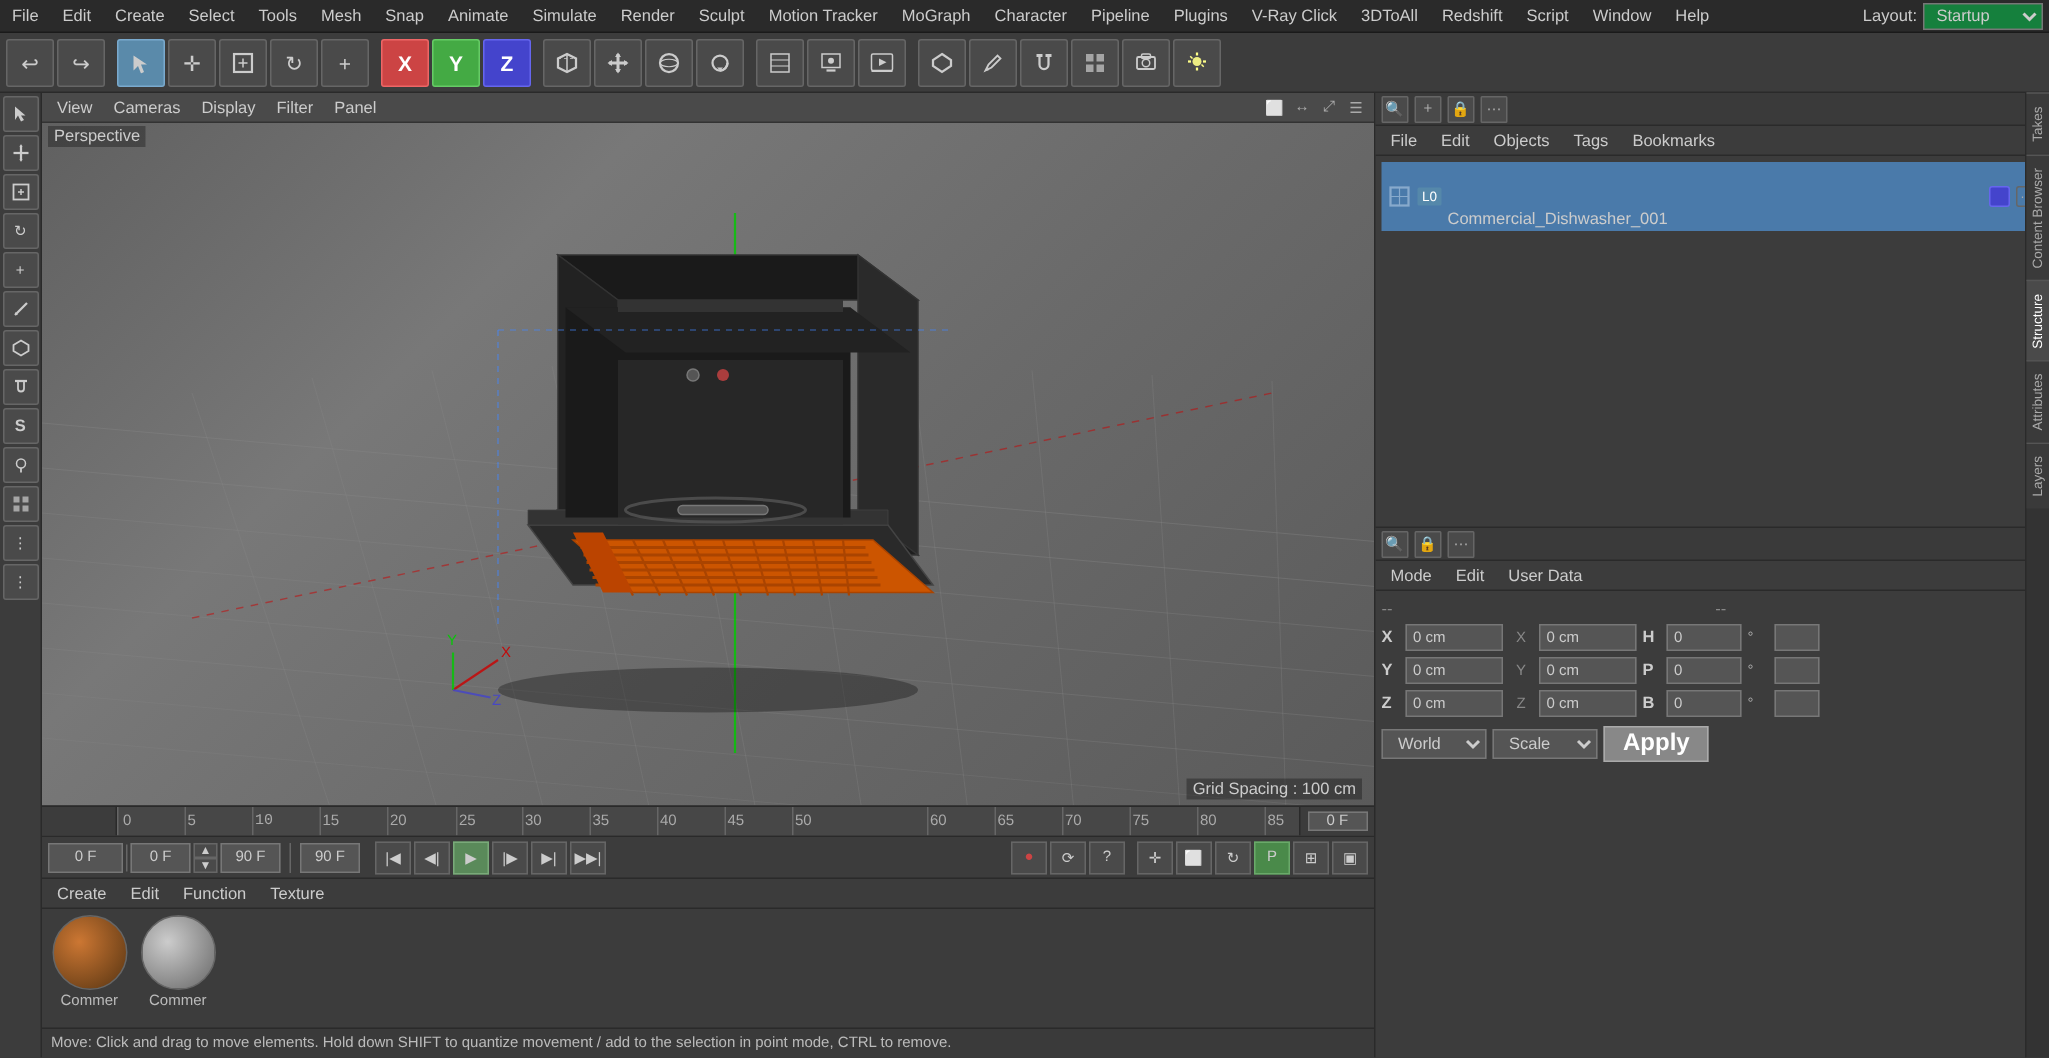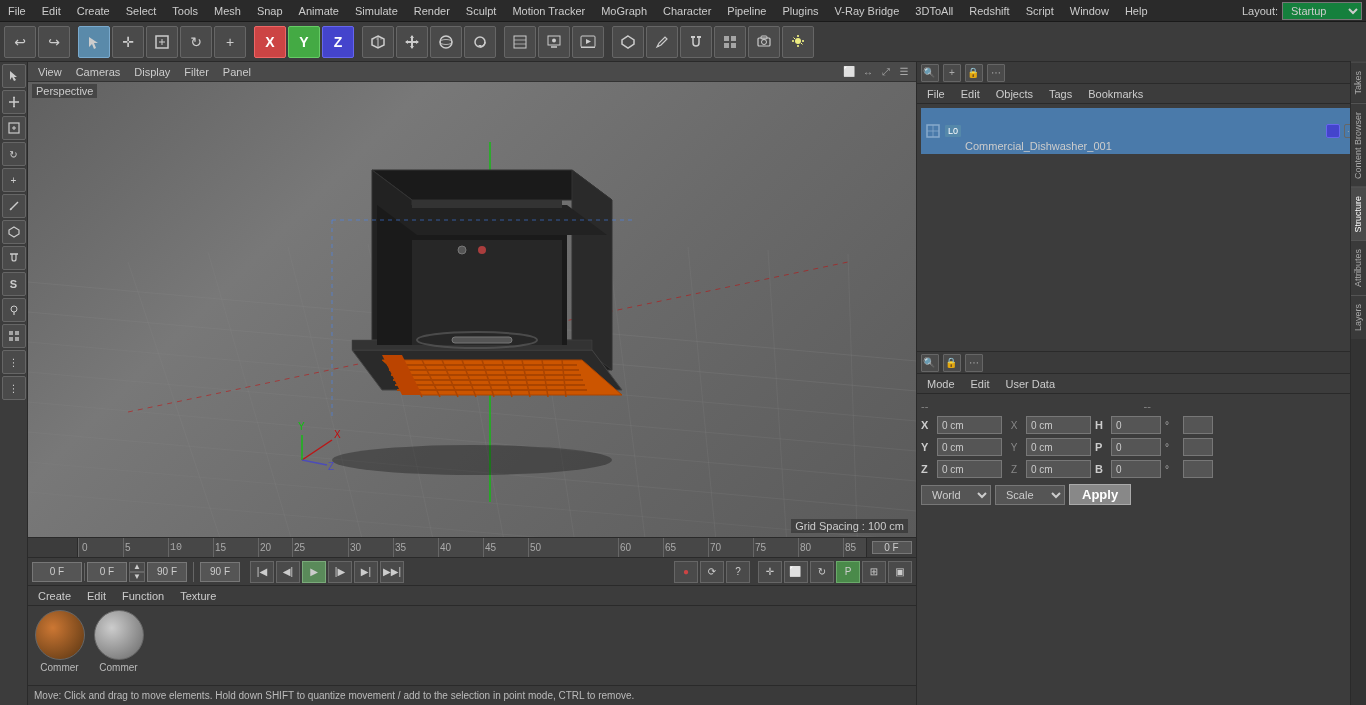--- a/index.html
+++ b/index.html
@@ -235,21 +235,21 @@
     }
     .world-dropdown {
       background: #555; border: 1px solid #777; color: #ccc; font-size: 11px;
       padding: 2px 6px; cursor: pointer; min-width: 70px;
     }
     .scale-dropdown {
       background: #555; border: 1px solid #777; color: #ccc; font-size: 11px;
       padding: 2px 6px; cursor: pointer; min-width: 70px;
     }
     .apply-btn {
-      background: #888; border: 1px solid #aaa; color: #fff; font-size: 13px;
+      background: #888; border: 1px solid #aaa; color: #fff; font-size: 16px;
       padding: 2px 12px; cursor: pointer; font-weight: bold;
     }
     .vert-tab {
       writing-mode: vertical-rl; text-orientation: mixed; transform: rotate(180deg);
       padding: 8px 2px; font-size: 9px; color: #aaa; cursor: pointer;
       background: #3a3a3a; border-bottom: 1px solid #555; white-space: nowrap;
     }
 
     
     .obj-toolbar-icon {
@@ -274,21 +274,21 @@
   <div class="menu-item">Snap</div>
   <div class="menu-item">Animate</div>
   <div class="menu-item">Simulate</div>
   <div class="menu-item">Render</div>
   <div class="menu-item">Sculpt</div>
   <div class="menu-item">Motion Tracker</div>
   <div class="menu-item">MoGraph</div>
   <div class="menu-item">Character</div>
   <div class="menu-item">Pipeline</div>
   <div class="menu-item">Plugins</div>
-  <div class="menu-item">V-Ray Bridge</div>
+  <div class="menu-item">V-Ray Click</div>
   <div class="menu-item">3DToAll</div>
   <div class="menu-item">Redshift</div>
   <div class="menu-item">Script</div>
   <div class="menu-item">Window</div>
   <div class="menu-item">Help</div>
   <div class="layout-select">
     <span class="layout-label">Layout:</span>
     <select class="layout-dropdown">
       <option value="Startup">Startup</option>
     </select>
@@ -613,21 +613,21 @@
           </div>
         <div class="timeline-marker" style="left:90px;font-family:Liberation Mono, monospace;">
             <span>10</span>
           </div>
         <div class="timeline-marker" style="left:135px;">
             <span>15</span>
           </div>
         <div class="timeline-marker" style="left:180px;">
             <span>20</span>
           </div>
-        <div class="timeline-marker" style="left:214px;">
+        <div class="timeline-marker" style="left:226px;">
             <span>25</span>
           </div>
         <div class="timeline-marker" style="left:270px;">
             <span>30</span>
           </div>
         <div class="timeline-marker" style="left:315px;">
             <span>35</span>
           </div>
         <div class="timeline-marker" style="left:360px;">
             <span>40</span>

